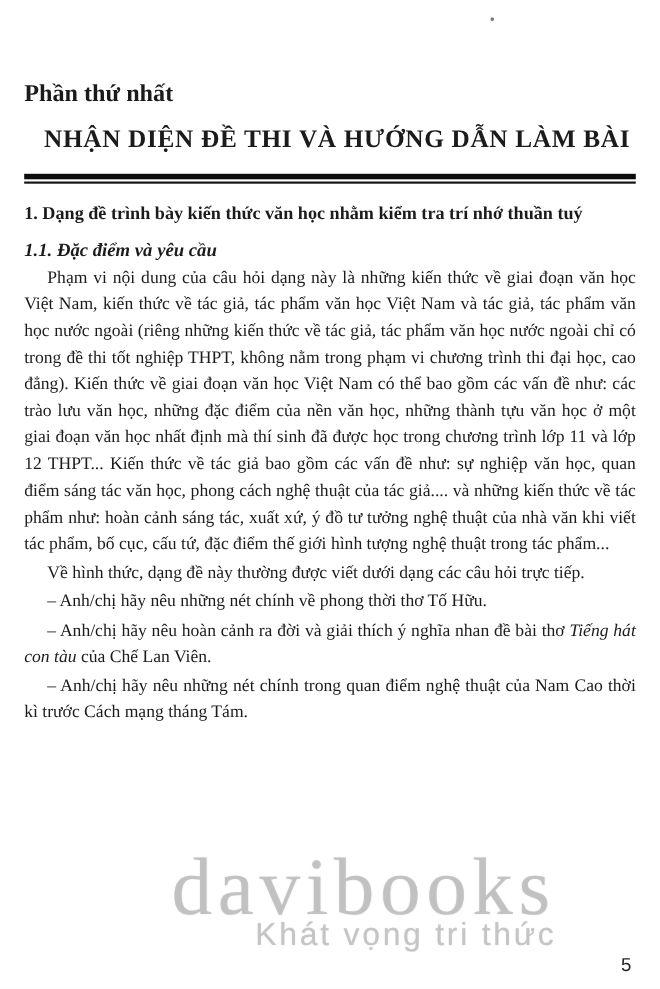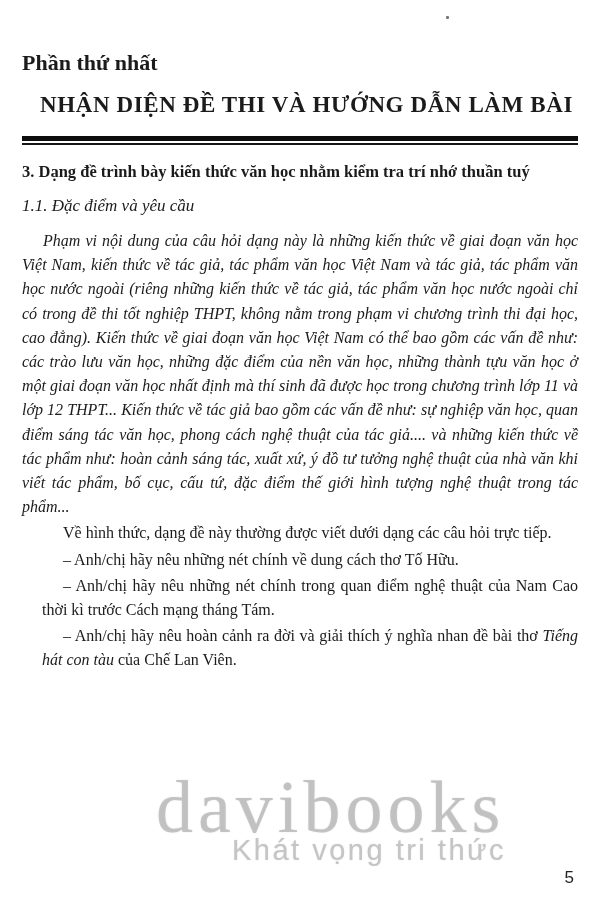--- a/index.html
+++ b/index.html
@@ -10,21 +10,21 @@
     margin: 0 auto;
     background: #ffffff;
     overflow: hidden;
     font-family: "Liberation Serif", "DejaVu Serif", serif;
     color: #1b1b1b;
     box-sizing: border-box;
     padding: 0 22px;
   }
   .part-label {
     margin: 0;
-    padding-top: 49px;
+    padding-top: 71px;
     font-size: 22px;
     font-weight: bold;
     line-height: 1.25;
     white-space: nowrap;
   }
   .main-title {
     margin: 13px 0 0 18px;
     font-size: 23px;
     font-weight: bold;
     letter-spacing: 0.6px;
@@ -47,34 +47,34 @@
   .heading-1 {
     margin: 16px 0 0 0;
     font-size: 16.5px;
     font-weight: bold;
     line-height: 1.3;
     white-space: nowrap;
   }
   .heading-1-1 {
     margin: 12px 0 0 0;
     font-size: 17px;
-    font-weight: normal;
+    font-weight: bold;
     font-style: italic;
     line-height: 1.3;
     white-space: nowrap;
   }
   .body {
     margin: 0;
     font-size: 16px;
     line-height: 24.2px;
     text-align: justify;
     text-indent: 21px;
   }
-  .body.first { margin-top: 12px; font-style: italic; }
-  .body.spaced { margin-top: 2px; margin-left: 20px; }
+  .body.first { margin-top: 2px; }
+  .body.spaced { margin-top: 2px; }
   .example-label { font-style: italic; }
   .italic { font-style: italic; }
   .watermark-main {
     position: absolute;
     left: 156px;
     top: 770px;
     font-family: Liberation Serif, serif;
     font-size: 74px;
     line-height: 1;
     letter-spacing: 5px;
@@ -121,33 +121,33 @@
 
   <span class="speck"></span>
 
   <div class="part-label">Phần thứ nhất</div>
 
   <h1 class="main-title">NHẬN DIỆN ĐỀ THI VÀ HƯỚNG DẪN LÀM BÀI</h1>
 
   <div class="divider"></div>
 
 
-  <h3 class="heading-1">3. Dạng đề trình bày kiến thức văn học nhằm kiểm tra trí nhớ thuần tuý</h3>
+  <h3 class="heading-1">1. Dạng đề trình bày kiến thức văn học nhằm kiểm tra trí nhớ thuần tuý</h3>
 
   <h4 class="heading-1-1">1.1. Đặc điểm và yêu cầu</h4>
 
   <p class="body first">Phạm vi nội dung của câu hỏi dạng này là những kiến thức về giai đoạn văn học Việt Nam, kiến thức về tác giả, tác phẩm văn học Việt Nam và tác giả, tác phẩm văn học nước ngoài (riêng những kiến thức về tác giả, tác phẩm văn học nước ngoài chỉ có trong đề thi tốt nghiệp THPT, không nằm trong phạm vi chương trình thi đại học, cao đẳng). Kiến thức về giai đoạn văn học Việt Nam có thể bao gồm các vấn đề như: các trào lưu văn học, những đặc điểm của nền văn học, những thành tựu văn học ở một giai đoạn văn học nhất định mà thí sinh đã được học trong chương trình lớp 11 và lớp 12 THPT... Kiến thức về tác giả bao gồm các vấn đề như: sự nghiệp văn học, quan điểm sáng tác văn học, phong cách nghệ thuật của tác giả.... và những kiến thức về tác phẩm như: hoàn cảnh sáng tác, xuất xứ, ý đồ tư tưởng nghệ thuật của nhà văn khi viết tác phẩm, bố cục, cấu tứ, đặc điểm thế giới hình tượng nghệ thuật trong tác phẩm...</p>
 
   <p class="body spaced">Về hình thức, dạng đề này thường được viết dưới dạng các câu hỏi trực tiếp.</p>
 
 
-  <p class="body spaced">– Anh/chị hãy nêu những nét chính về dung cách thơ Tố Hữu.</p>
+  <p class="body spaced">– Anh/chị hãy nêu những nét chính về phong thời thơ Tố Hữu.</p>
+  <p class="body spaced"><span>– Anh/chị hãy nêu hoàn cảnh ra đời và giải thích ý nghĩa nhan đề bài thơ </span><span class="italic">Tiếng hát con tàu</span><span> của Chế Lan Viên.</span></p>
+
   <p class="body spaced">– Anh/chị hãy nêu những nét chính trong quan điểm nghệ thuật của Nam Cao thời kì trước Cách mạng tháng Tám.</p>
-
-  <p class="body spaced"><span>– Anh/chị hãy nêu hoàn cảnh ra đời và giải thích ý nghĩa nhan đề bài thơ </span><span class="italic">Tiếng hát con tàu</span><span> của Chế Lan Viên.</span></p>
 
   <div class="watermark-main">davibooks</div>
 
   <div class="watermark-sub">Khát vọng tri thức</div>
 
   <div class="page-number">5</div>
 
 </div>
 
 </body></html>

